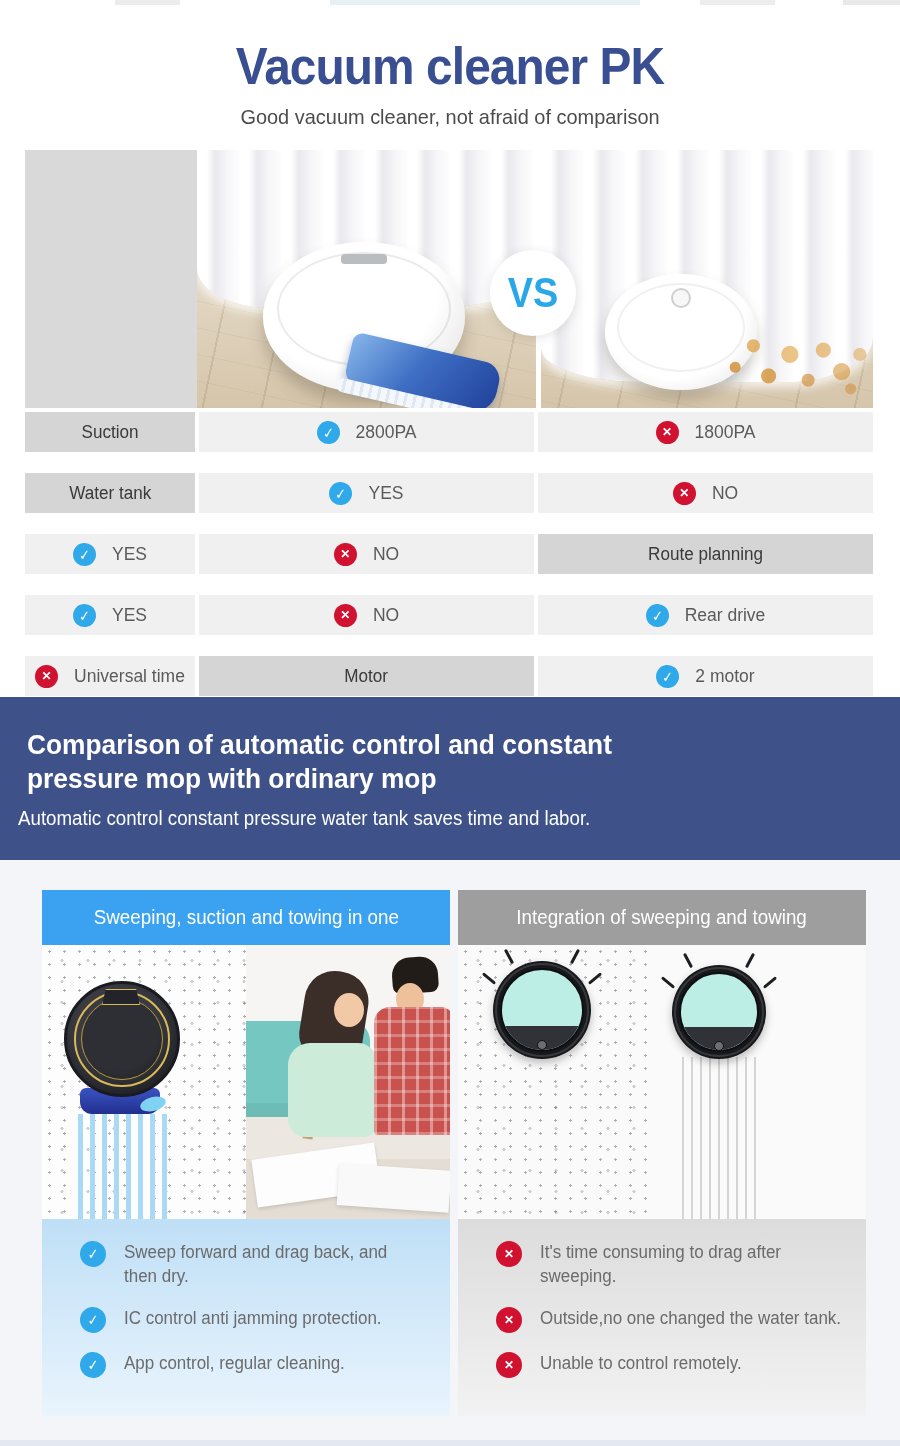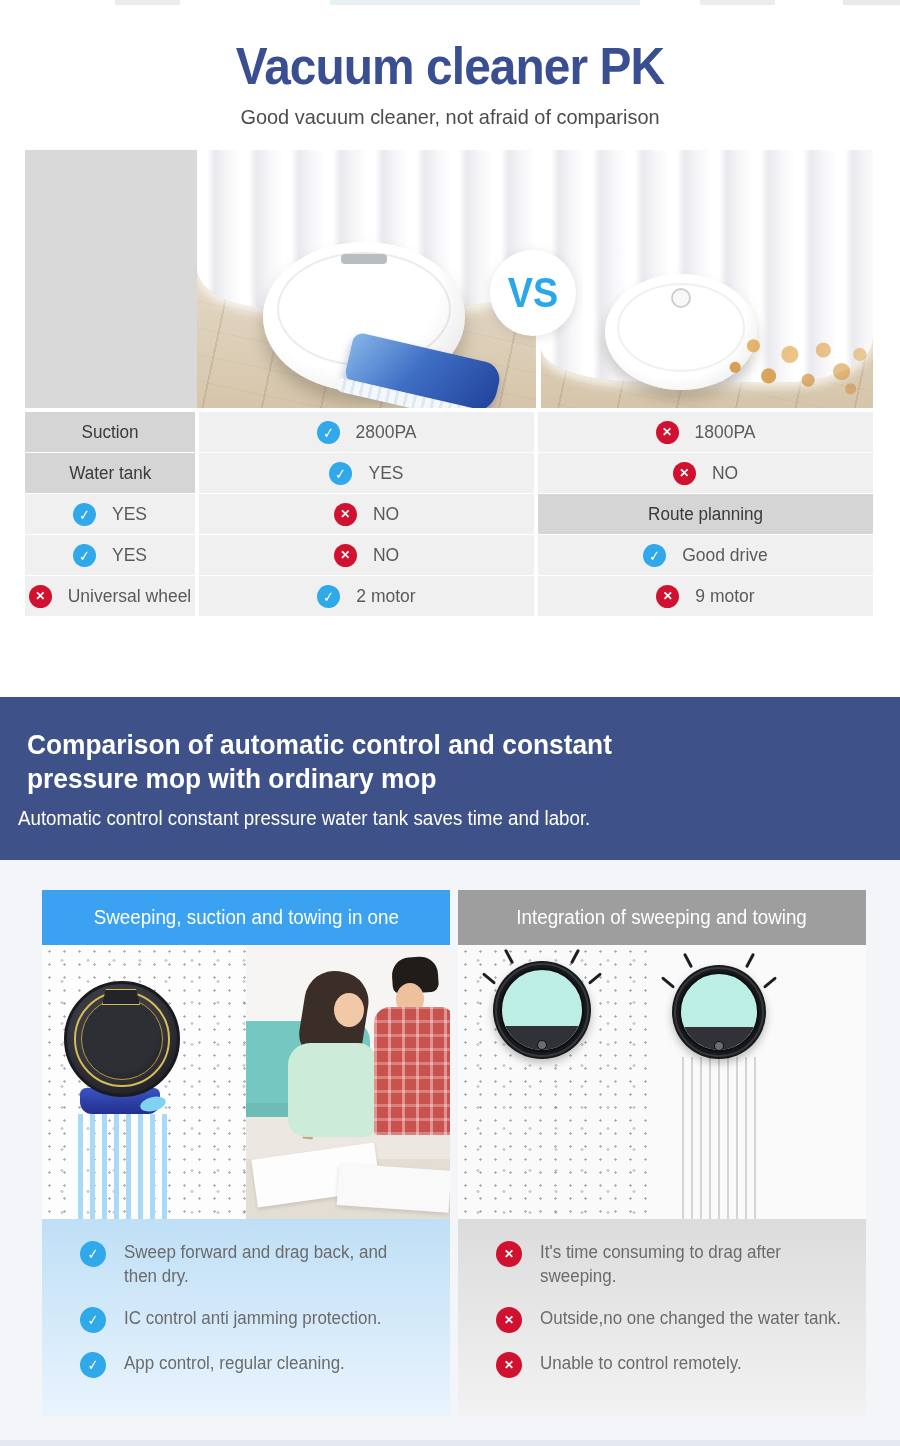--- a/index.html
+++ b/index.html
@@ -57,21 +57,21 @@
      radial-gradient(circle at 66% 35%,rgba(222,158,60,.6) 0 7px,transparent 8px),
      radial-gradient(circle at 78% 60%,rgba(210,140,40,.55) 0 8px,transparent 9px),
      radial-gradient(circle at 90% 40%,rgba(222,158,60,.5) 0 6px,transparent 7px),
      radial-gradient(circle at 84% 80%,rgba(205,130,35,.45) 0 5px,transparent 6px);}
   .vs{position:absolute;left:293px;top:100px;width:86px;height:86px;border-radius:50%;background:#ffffff;
       box-shadow:0 2px 12px rgba(0,0,0,.10);display:flex;align-items:center;justify-content:center;}
   .vs span{font-size:42px;font-weight:800;color:#29a7e9;transform:scaleX(.9);letter-spacing:0;}
 
   
   .tbl{position:absolute;left:25px;top:412px;width:848px;display:grid;
-       grid-template-columns:170px 1fr 1fr;gap:1px 4px;}
+       grid-template-columns:170px 1fr 1fr;gap:21px 4px;}
   .cell{height:40px;display:flex;align-items:center;justify-content:center;}
   .lab{background:#d5d5d5;color:#3a3a3a;font-size:18px;transform-origin:center;}
   .lab span{display:inline-block;transform:scaleX(.95);}
   .val{background:#f0f0f0;color:#5a5a5a;font-size:17.5px;gap:16px;}
   .ic{width:23px;height:23px;border-radius:50%;display:flex;align-items:center;justify-content:center;
       color:#ffffff;flex:0 0 auto;}
   .ic-check{background:#2fa9e9;font-size:14px;transform:rotate(-6deg);}
   .ic-cross{background:#d0112f;font-size:12px;font-weight:bold;}
 
   
@@ -248,29 +248,32 @@
       <span class="ic ic-cross">
           <span>✕</span>
         </span>
       <span>NO</span>
     </div>
 
     <div class="cell val">
       <span class="ic ic-check">
           <span>✓</span>
         </span>
-      <span>Good drive</span>
-    </div>
-    <div class="cell val">
-      <span class="ic ic-cross">
-          <span>✕</span>
-        </span>
-      <span>Universal wheel</span>
-    </div>
-
+      <span>Rear drive</span>
+    </div>
+    <div class="cell val">
+      <span class="ic ic-cross">
+          <span>✕</span>
+        </span>
+      <span>Universal time</span>
+    </div>
+
+    <div class="cell lab">
+        <span>Motor</span>
+      </div>
     <div class="cell val">
       <span class="ic ic-check">
           <span>✓</span>
         </span>
       <span>2 motor</span>
     </div>
     <div class="cell val">
       <span class="ic ic-cross">
           <span>✕</span>
         </span>

